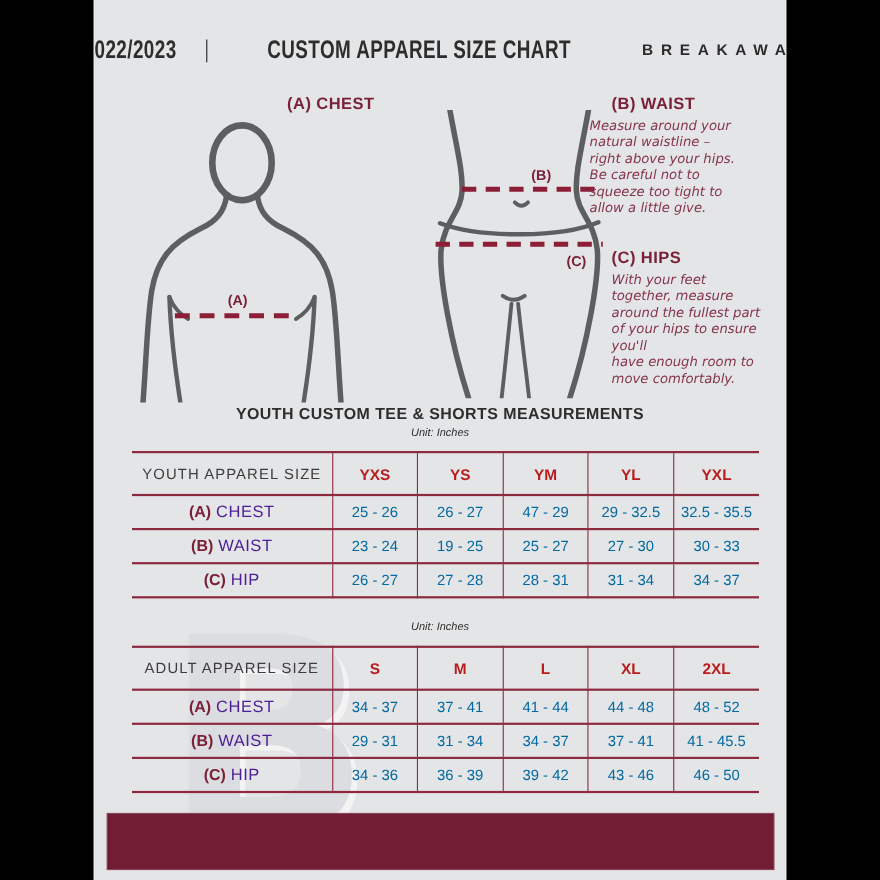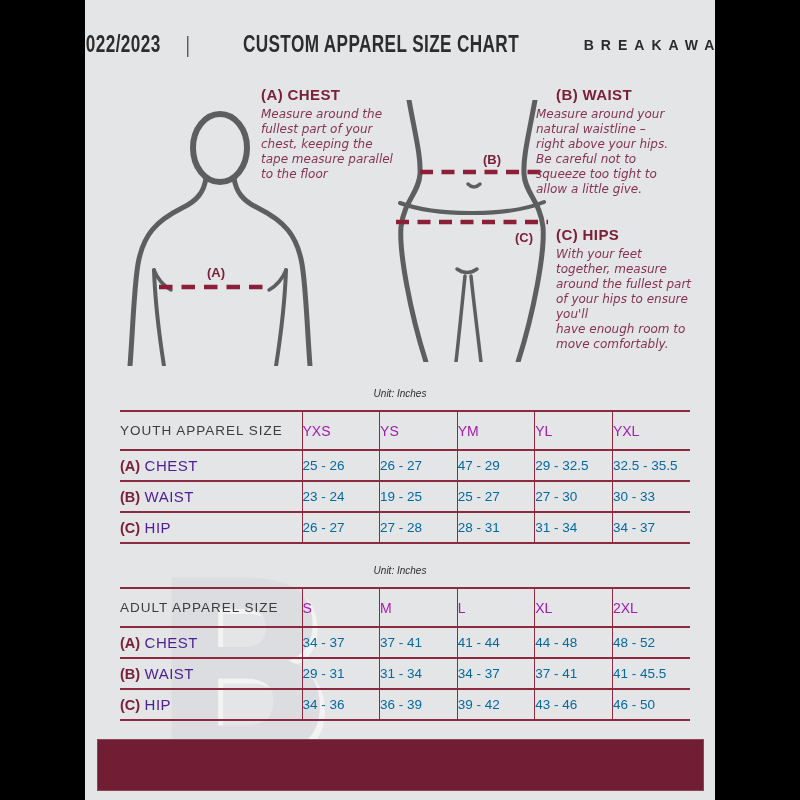--- a/index.html
+++ b/index.html
@@ -19,28 +19,28 @@
 
   .fig{position:absolute;z-index:1;}
 
   
   .sec-title{position:absolute;width:100%;text-align:center;font-size:14.5px;font-weight:bold;color:#2e2e2e;letter-spacing:.4px;z-index:2;}
   .sec-unit{position:absolute;width:100%;text-align:center;font-size:10px;font-style:italic;font-weight:500;color:#2e2e2e;z-index:2;}
 
   
   table.size{position:absolute;left:35px;width:570px;border-collapse:collapse;table-layout:fixed;z-index:2;border-bottom:2px solid #8c2a40;}
   table.size tr{border-top:2px solid #8c2a40;}
-  table.size th, table.size td{padding:0;text-align:left;vertical-align:middle;}
+  table.size th, table.size td{padding:0;text-align:center;vertical-align:middle;}
   table.size th+th, table.size td+td{border-left:1.5px solid #8c2a40;}
   table.size thead th{height:37px;}
   table.size tbody td{height:29px;}
   .col-first{width:182px;}
   th.first, td.first{text-align:left;padding-left:16px;}
   .hdr-first{font-size:13.5px;font-weight:400;letter-spacing:1px;color:#3d3d3d;}
-  .size-lbl{font-size:14px;font-weight:normal;color:#a21caf;}
+  .size-lbl{font-size:14px;font-weight:bold;color:#b91c1c;}
   .row-prefix{color:#7a2038;font-weight:bold;font-size:14.5px;}
   .row-lbl{color:#4c1d95;font-size:15px;letter-spacing:.5px;}
   .val{font-size:13.5px;color:#0369a1;}
 
   
   .wm{position:absolute;left:64px;top:548px;font-size:247px;line-height:1;font-weight:bold;font-family:"DejaVu Sans",sans-serif;color:#dcdde1;text-shadow:5px 5px 0 rgba(255,255,255,.55);z-index:0;}
   .footer-bar{position:absolute;left:12px;top:739px;width:607px;height:52px;background:#711d33;box-shadow:inset 0 0 0 1px rgba(255,255,255,.18);z-index:2;}
 </style>
 </head>
 <body>
@@ -94,43 +94,39 @@
       <path stroke-width="3.5" d="M72,176 C69,205 66,236 63,262"></path>
       <path stroke-width="3.5" d="M78,176 C81,205 85,236 88,262"></path>
     </g>
     <path d="M27,72 H148" stroke="#8c1f37" stroke-width="4.5" stroke-dasharray="13 8.5"></path>
     <path d="M3,122 H155" stroke="#8c1f37" stroke-width="4.5" stroke-dasharray="13 8.5"></path>
     <text x="90" y="64" font-size="13" font-weight="bold" fill="#7a2038" font-family="Liberation Sans, sans-serif">(B)</text>
     <text x="122" y="142" font-size="13" font-weight="bold" fill="#7a2038" font-family="Liberation Sans, sans-serif">(C)</text>
   </svg>
 
   <div class="g-head" style="left:176px;top:86px;">(A) CHEST</div>
-  <div class="g-body" style="left:176px;top:107px;width:150px;">Measure around the
-fullest part of your
-chest, keeping the
-tape measure parallel
-to the floor</div>
 
   <div class="g-head" style="left:471px;top:86px;">(B) WAIST</div>
   <div class="g-body" style="left:451px;top:107px;width:156px;">Measure around your
 natural waistline –
 right above your hips.
 Be careful not to
 squeeze too tight to
 allow a little give.</div>
 
   <div class="g-head" style="left:471px;top:226px;">(C) HIPS</div>
   <div class="g-body" style="left:471px;top:247px;width:158px;">With your feet
 together, measure
 around the fullest part
 of your hips to ensure
 you'll
 have enough room to
 move comfortably.</div>
 
+  <div class="sec-title" style="top:369px;">YOUTH CUSTOM TEE &amp; SHORTS MEASUREMENTS</div>
   <div class="sec-unit" style="top:388px;">Unit: Inches</div>
 
   <table class="size" style="top:410px;">
     <colgroup>
         <col class="col-first">
         <col>
         <col>
         <col>
         <col>
         <col>

